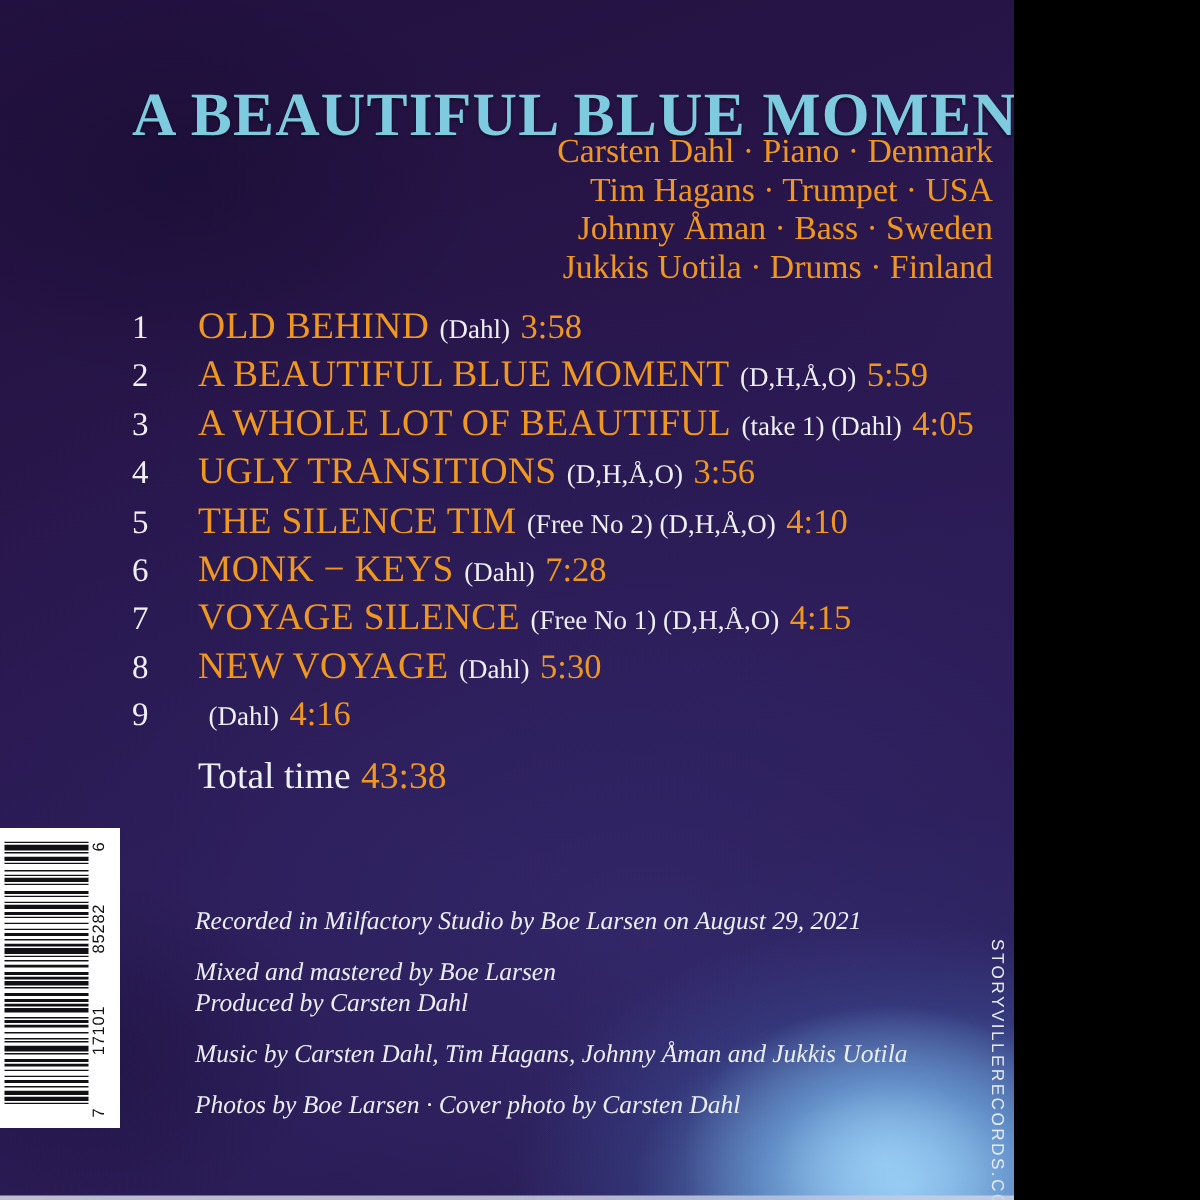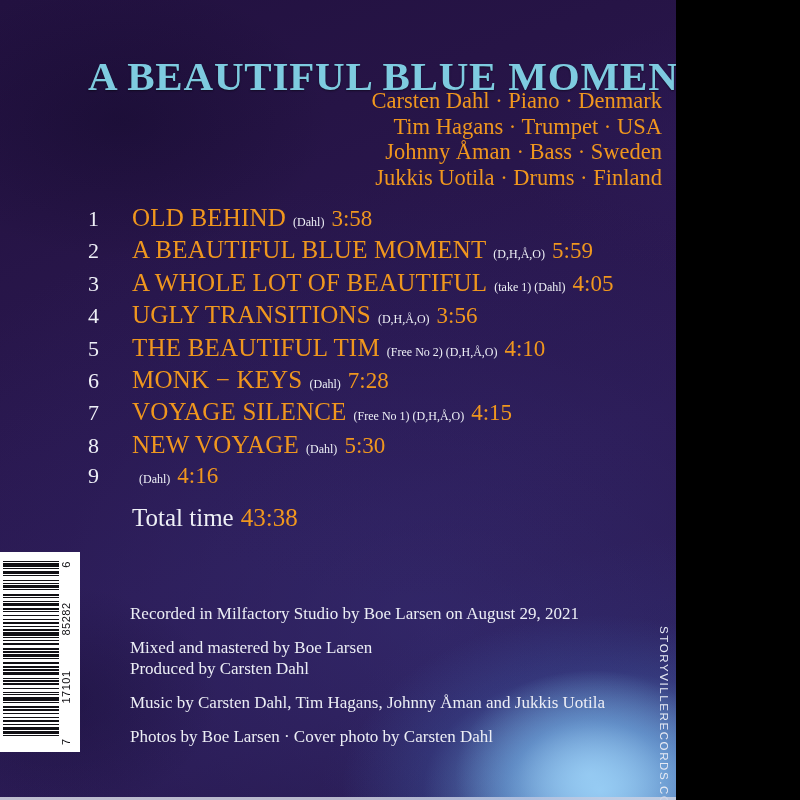--- a/index.html
+++ b/index.html
@@ -86,21 +86,21 @@
     color: #eef0f6;
     font-size: 22px;
   }
   .track .title {
     color: #f0971e;
     font-size: 25px;
     letter-spacing: 0.2px;
   }
   .track .note {
     color: #eef0f6;
-    font-size: 12px;
+    font-size: 18px;
     margin-left: 7px;
   }
   .track .dur {
     color: #f0971e;
     font-size: 23px;
     margin-left: 7px;
   }
 
   
   #total-time {
@@ -120,20 +120,21 @@
   }
 
   
   #credits {
     position: absolute;
     left: 130px;
     top: 603px;
     color: #eceef5;
     font-size: 17px;
     line-height: 21px;
+    font-style: italic;
   }
   #credits .blk { margin-bottom: 13px; }
   #credits .blk:last-child { margin-bottom: 0; }
   #credits .ln { white-space: nowrap; }
 
   
   #barcode-box {
     position: absolute;
     left: 0;
     top: 552px;
@@ -225,21 +226,21 @@
 
     <div class="track">
       <span class="num">4</span>
       <span class="title">UGLY TRANSITIONS</span>
       <span class="note">(D,H,Å,O)</span>
       <span class="dur">3:56</span>
     </div>
 
     <div class="track">
       <span class="num">5</span>
-      <span class="title">THE BEAUTIFUL TIM</span>
+      <span class="title">THE SILENCE TIM</span>
       <span class="note">(Free No 2) (D,H,Å,O)</span>
       <span class="dur">4:10</span>
     </div>
 
     <div class="track">
       <span class="num">6</span>
       <span class="title">MONK − KEYS</span>
       <span class="note">(Dahl)</span>
       <span class="dur">7:28</span>
     </div>

